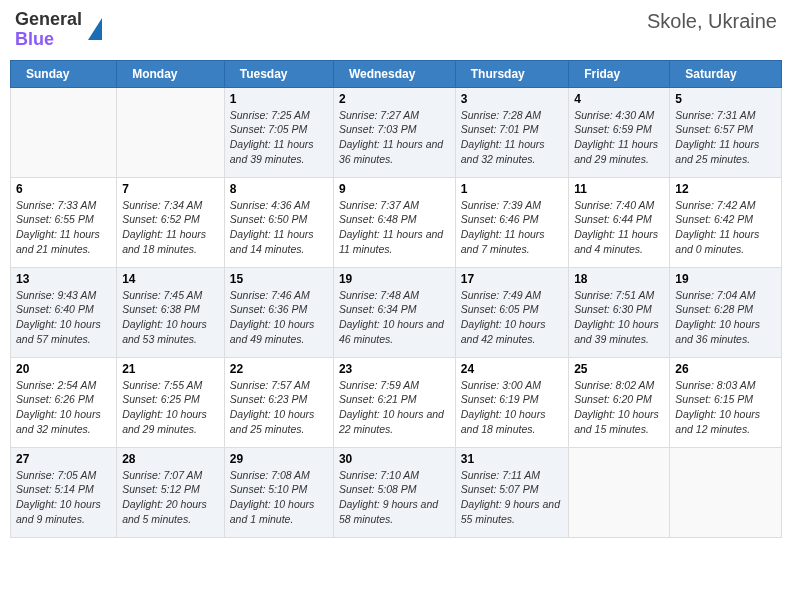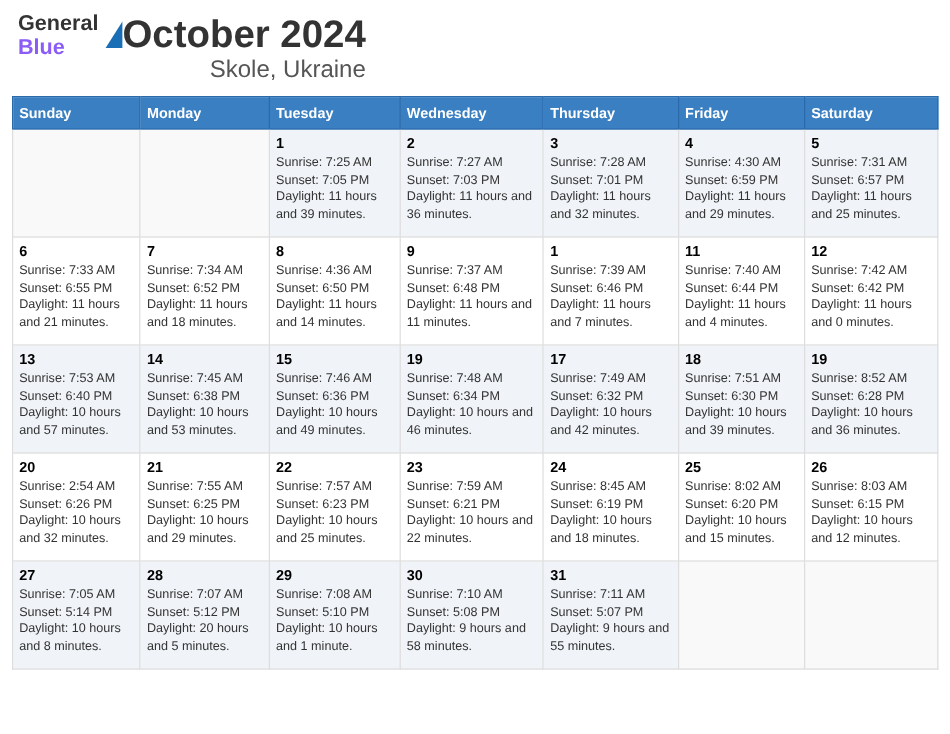--- a/index.html
+++ b/index.html
@@ -5,20 +5,21 @@
     * { box-sizing: border-box; margin: 0; padding: 0; }
     body {
       font-family: Arial, sans-serif;
       background: #fff;
       width: 792px;
       min-height: 612px;
       padding: 10px;
     }
     .header {
       display: flex;
+      justify-content: space-between;
       align-items: flex-start;
       margin-bottom: 10px;
       padding: 0 5px;
     }
     .logo {
       display: flex;
       align-items: center;
       gap: 4px;
     }
     .logo-text {
@@ -54,21 +55,21 @@
     table {
       width: 100%;
       border-collapse: collapse;
       font-size: 11px;
     }
     thead tr {
       background-color: #3a7fc1;
       color: #fff;
     }
     thead th {
-      padding: 6px 5px;
+      padding: 6px 15px;
       text-align: left;
       font-weight: bold;
       font-size: 12px;
       border: 1px solid #2a6aab;
       margin-left: 32px;
     }
     tbody tr {
       border-bottom: 1px solid #ccc;
     }
     tbody tr:nth-child(odd) {
@@ -87,38 +88,38 @@
     .day-num {
       font-weight: bold;
       font-size: 12px;
       display: block;
       margin-bottom: 2px;
     }
     .day-info {
       color: #333;
       font-size: 10.5px;
       line-height: 1.4;
+      font-style: italic;
     }
     .empty-cell {
       background: #f9f9f9;
     }
   </style>
 </head>
 <body>
 
 <div class="header">
   <div class="logo">
     <div class="logo-text">
       <span class="general">General</span>
       <span class="blue">Blue</span>
     </div>
     <div class="logo-triangle"></div>
   </div>
   <div class="title-block">
-    <h1>October 2024</h1>
     <h2>Skole, Ukraine</h2>
   </div>
 </div>
 
 <table>
   <thead>
     <tr>
     <th>Sunday</th>
         <th>Monday</th>
         <th>Tuesday</th>
@@ -228,21 +229,21 @@
           <span>Sunrise: 7:42 AM</span><br>
           <span>Sunset: 6:42 PM</span><br>
           <span>Daylight: 11 hours and 0 minutes.</span>
         </div>
       </td>
       </tr>
       <tr>
         <td>
         <span class="day-num">13</span>
         <div class="day-info">
-          <span>Sunrise: 7:53 AM</span><br>
+          <span>Sunrise: 9:43 AM</span><br>
           <span>Sunset: 6:40 PM</span><br>
           <span>Daylight: 10 hours and 57 minutes.</span>
         </div>
       </td>
         <td>
         <span class="day-num">14</span>
         <div class="day-info">
           <span>Sunrise: 7:45 AM</span><br>
           <span>Sunset: 6:38 PM</span><br>
           <span>Daylight: 10 hours and 53 minutes.</span>
@@ -261,36 +262,36 @@
         <div class="day-info">
           <span>Sunrise: 7:48 AM</span><br>
           <span>Sunset: 6:34 PM</span><br>
           <span>Daylight: 10 hours and 46 minutes.</span>
         </div>
       </td>
         <td>
         <span class="day-num">17</span>
         <div class="day-info">
           <span>Sunrise: 7:49 AM</span><br>
-          <span>Sunset: 6:32 PM</span><br>
+          <span>Sunset: 6:05 PM</span><br>
           <span>Daylight: 10 hours and 42 minutes.</span>
         </div>
       </td>
         <td>
         <span class="day-num">18</span>
         <div class="day-info">
           <span>Sunrise: 7:51 AM</span><br>
           <span>Sunset: 6:30 PM</span><br>
           <span>Daylight: 10 hours and 39 minutes.</span>
         </div>
       </td>
         <td>
         <span class="day-num">19</span>
         <div class="day-info">
-          <span>Sunrise: 8:52 AM</span><br>
+          <span>Sunrise: 7:04 AM</span><br>
           <span>Sunset: 6:28 PM</span><br>
           <span>Daylight: 10 hours and 36 minutes.</span>
         </div>
       </td>
       </tr>
       <tr>
         <td>
         <span class="day-num">20</span>
         <div class="day-info">
           <span>Sunrise: 2:54 AM</span><br>
@@ -318,21 +319,21 @@
         <span class="day-num">23</span>
         <div class="day-info">
           <span>Sunrise: 7:59 AM</span><br>
           <span>Sunset: 6:21 PM</span><br>
           <span>Daylight: 10 hours and 22 minutes.</span>
         </div>
       </td>
         <td>
         <span class="day-num">24</span>
         <div class="day-info">
-          <span>Sunrise: 8:45 AM</span><br>
+          <span>Sunrise: 3:00 AM</span><br>
           <span>Sunset: 6:19 PM</span><br>
           <span>Daylight: 10 hours and 18 minutes.</span>
         </div>
       </td>
         <td>
         <span class="day-num">25</span>
         <div class="day-info">
           <span>Sunrise: 8:02 AM</span><br>
           <span>Sunset: 6:20 PM</span><br>
           <span>Daylight: 10 hours and 15 minutes.</span>
@@ -346,21 +347,21 @@
           <span>Daylight: 10 hours and 12 minutes.</span>
         </div>
       </td>
       </tr>
       <tr>
         <td>
         <span class="day-num">27</span>
         <div class="day-info">
           <span>Sunrise: 7:05 AM</span><br>
           <span>Sunset: 5:14 PM</span><br>
-          <span>Daylight: 10 hours and 8 minutes.</span>
+          <span>Daylight: 10 hours and 9 minutes.</span>
         </div>
       </td>
         <td>
         <span class="day-num">28</span>
         <div class="day-info">
           <span>Sunrise: 7:07 AM</span><br>
           <span>Sunset: 5:12 PM</span><br>
           <span>Daylight: 20 hours and 5 minutes.</span>
         </div>
       </td>

